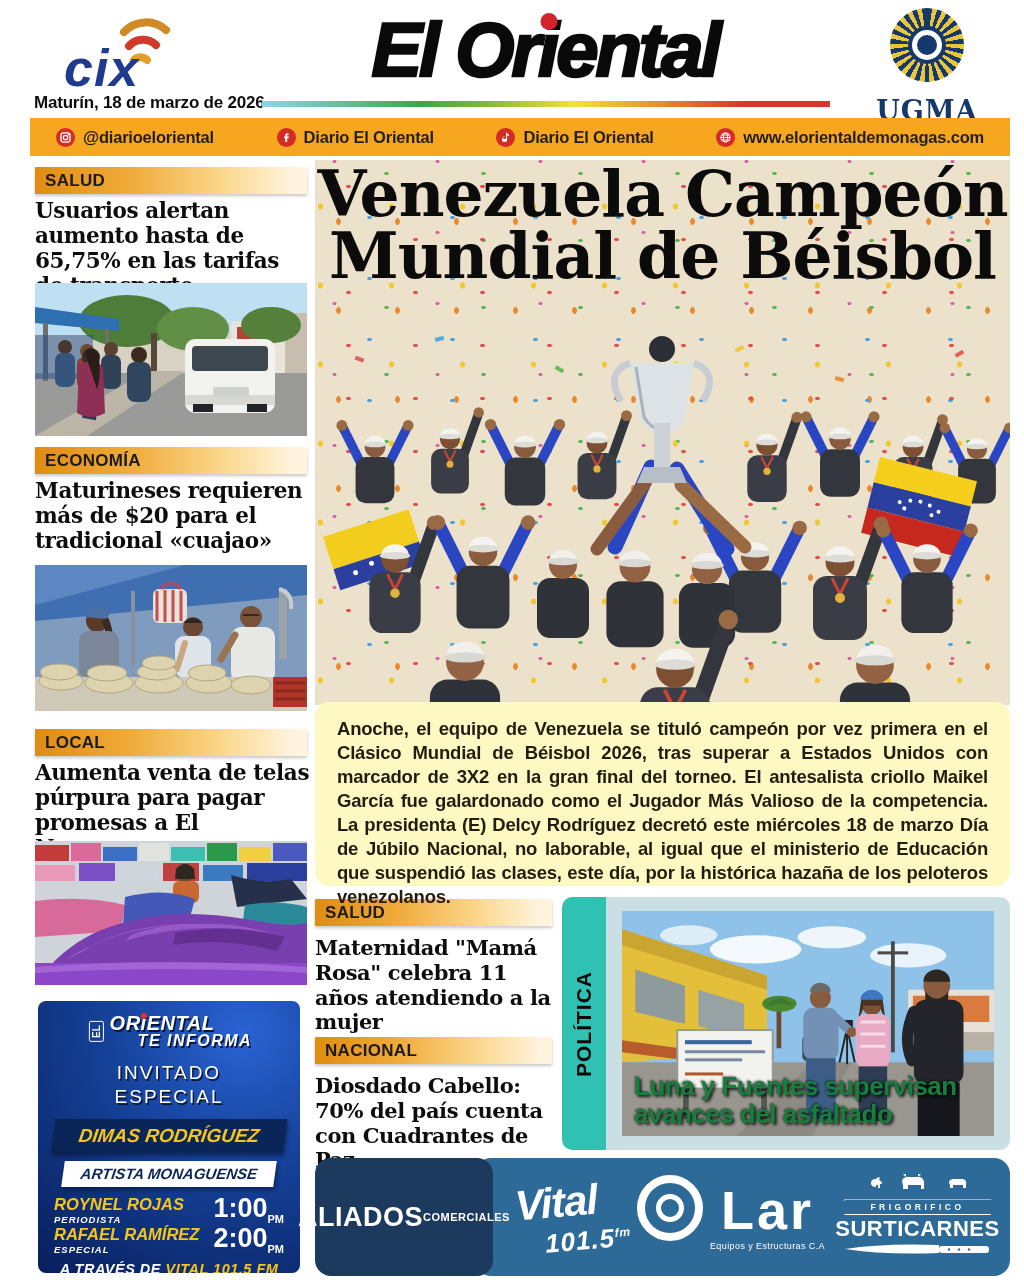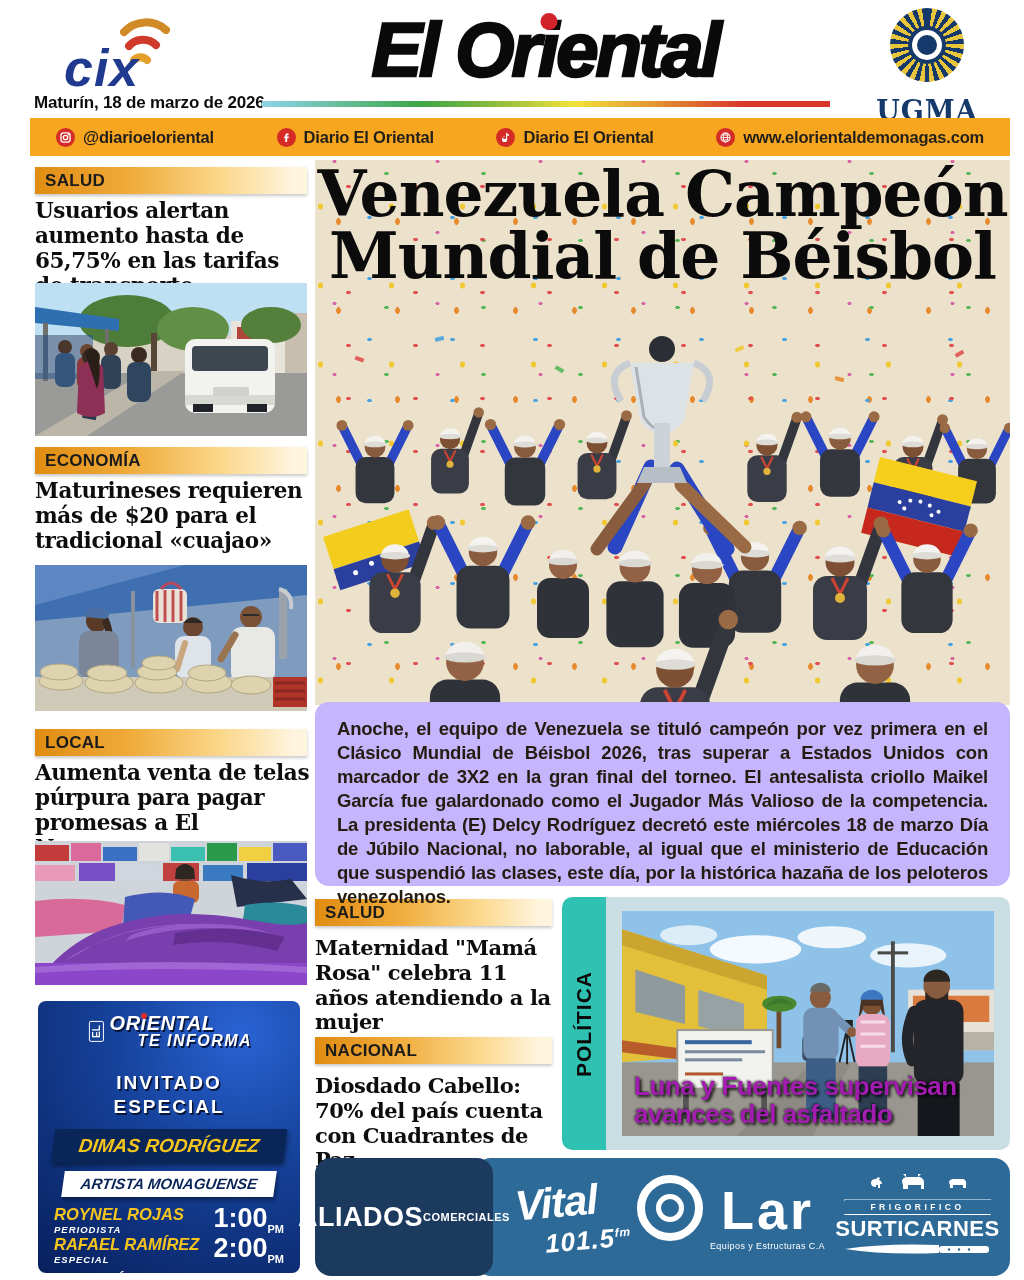--- a/index.html
+++ b/index.html
@@ -56,51 +56,51 @@
       radial-gradient(#d867a8 1.8px, transparent 2.4px);
     background-size:67px 53px, 83px 61px, 71px 79px, 97px 67px, 59px 89px, 103px 71px;
     background-position:0 0, 13px 27px, 41px 7px, 23px 47px, 53px 17px, 71px 37px; }
   .hero-headline { position:relative; z-index:3; text-align:center; padding-top:4px;
     font-family:"DejaVu Serif","Liberation Serif",serif; font-weight:bold; font-size:63px;
     line-height:.98; color:#0b0b0b; letter-spacing:-1px; }
   .hero-crowd { position:absolute; left:0; right:0; bottom:0; height:408px; z-index:2; }
   .hero-crowd svg { width:100%; height:100%; display:block; }
   
   .article-box { position:absolute; left:315px; top:702px; width:695px; height:184px;
-    background:#c4b5fd; border-radius:14px; padding:15px 22px; z-index:4; }
+    background:#fef9c3; border-radius:14px; padding:15px 22px; z-index:4; }
   .article-box p { font-size:18.5px; line-height:1.3; font-weight:bold; color:#241c10;
     letter-spacing:-0.2px; text-align:justify; }
   
   .sec-head { position:absolute; font-family:"DejaVu Serif","Liberation Serif",serif; font-weight:bold;
     color:#0d0d0d; font-size:21px; line-height:1.18; letter-spacing:-0.4px; }
   
   .pol-card { position:absolute; left:562px; top:897px; width:448px; height:253px;
     background:#c9dfe4; border-radius:10px; overflow:hidden; }
   .pol-strip { position:absolute; left:0; top:0; bottom:0; width:44px; background:#2fc1b2;
     display:flex; align-items:center; justify-content:center; border-radius:10px 0 0 10px; }
   .pol-strip span { writing-mode:vertical-rl; transform:rotate(180deg); font-size:21px; font-weight:800;
     color:#0a0a0a; letter-spacing:1px; }
   .pol-photo { position:absolute; left:60px; top:14px; width:372px; height:225px; overflow:hidden; }
   .pol-photo svg { width:100%; height:100%; display:block; }
-  .pol-caption { position:absolute; left:72px; bottom:22px; z-index:3; color:#a21caf; font-weight:800;
+  .pol-caption { position:absolute; left:72px; bottom:22px; z-index:3; color:#15803d; font-weight:800;
     font-size:26px; line-height:1.08; letter-spacing:-0.5px;
     text-shadow:2px 2px 3px rgba(0,0,0,.85), -1px -1px 2px rgba(0,0,0,.45); }
   
   .promo { position:absolute; left:38px; top:1001px; width:262px; height:272px; border-radius:8px;
     background:radial-gradient(circle at 78% 12%, #2a63d4 0%, #16439c 40%, #081f5c 100%);
     display:flex; flex-direction:column; align-items:center; color:#fff; overflow:hidden; }
   .promo-logo { margin-top:12px; display:flex; align-items:center; gap:3px; }
   .promo-el { font-size:10px; font-weight:800; transform:rotate(-90deg); border:1.5px solid #fff;
     padding:1px 3px; border-radius:2px; }
   .promo-lines { text-align:left; font-style:italic; font-weight:800; line-height:1;
     text-shadow:1.5px 1.5px 0 #061538; }
   .promo-l1 { font-size:20px; letter-spacing:.5px; }
   .promo-l1 .dotted-i::before { width:6px; height:6px; top:1px; background:#e23030; }
   .promo-l2 { font-size:16px; letter-spacing:1.5px; }
-  .promo-invite { margin-top:22px; text-align:center; font-weight:700; font-size:19px; line-height:1.25;
+  .promo-invite { margin-top:12px; text-align:center; font-weight:400; font-size:19px; line-height:1.25;
     letter-spacing:2px; text-shadow:1.5px 1.5px 0 #061538; }
   .band-guest { margin-top:10px; width:232px; background:#0a2558; transform:skewX(-8deg);
     box-shadow:2px 3px 4px rgba(0,0,0,.4); padding:6px 0; text-align:center; }
   .band-guest span { display:inline-block; font-style:italic; font-weight:800; font-size:19px; color:#f5c51d; }
   .band-role { margin-top:8px; width:212px; background:#fff; transform:skewX(-8deg);
     box-shadow:2px 3px 4px rgba(0,0,0,.4); padding:4px 0; text-align:center; }
   .band-role span { display:inline-block; font-style:italic; font-weight:800; font-size:15px; color:#0a2558; }
   .hosts { width:100%; margin-top:8px; padding:0 16px; }
   .host-row { display:flex; justify-content:space-between; align-items:flex-start; }
   .host-name { font-style:italic; font-weight:800; font-size:16.5px; color:#f5c51d; }

